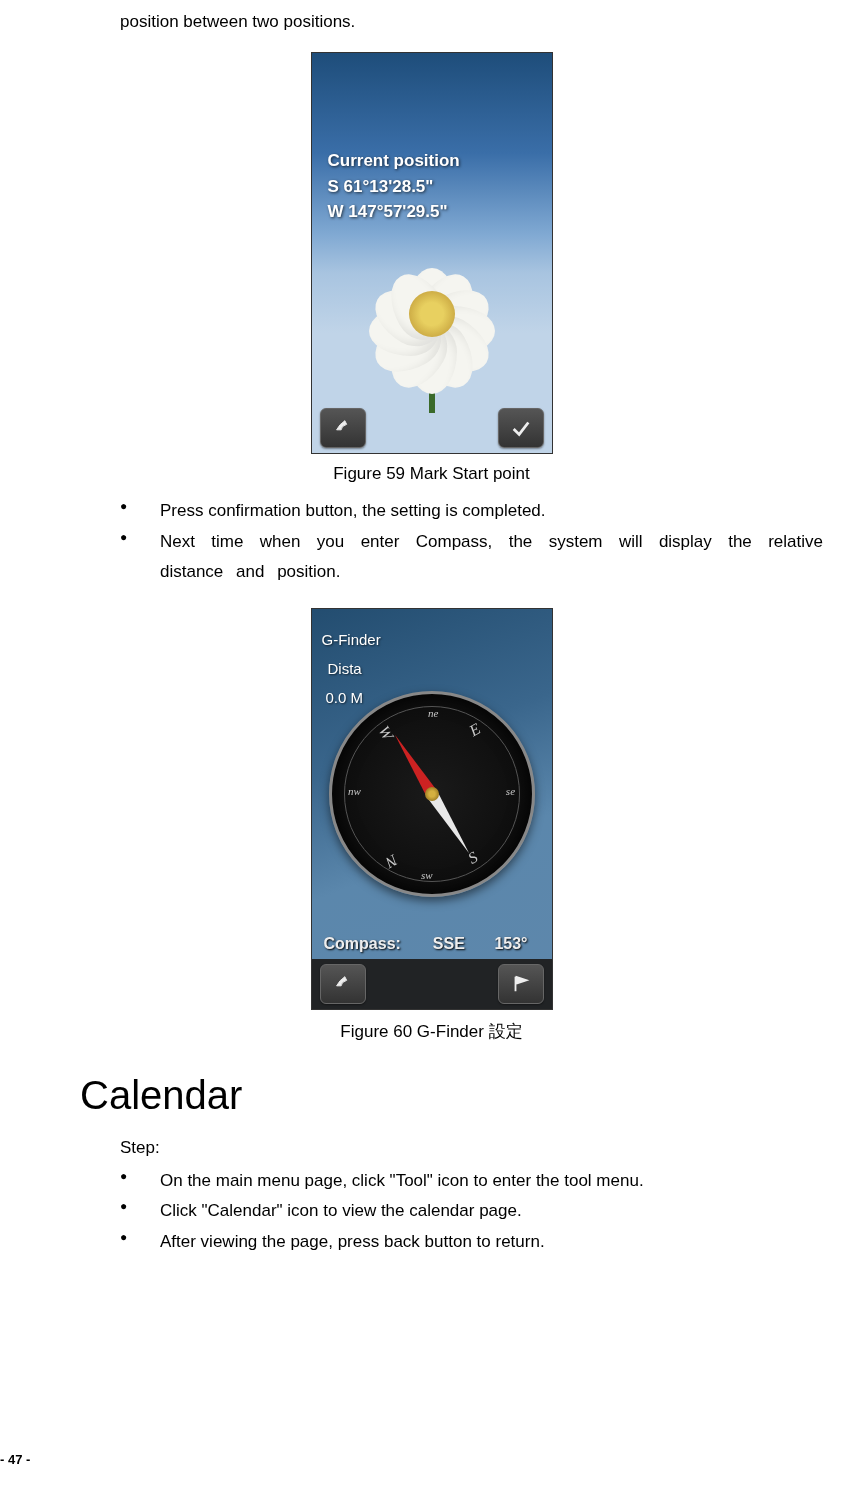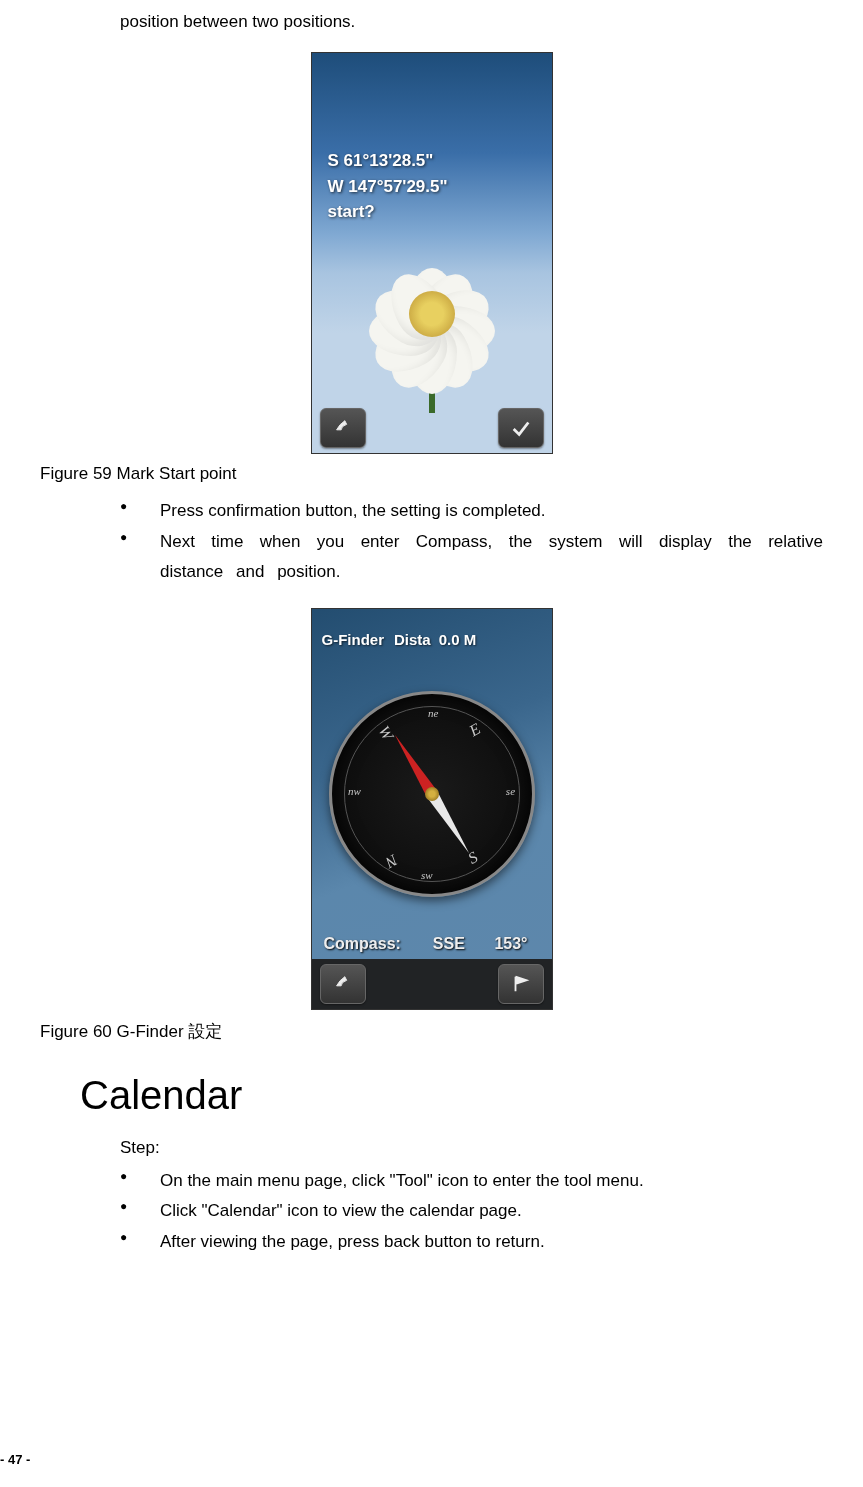--- a/index.html
+++ b/index.html
@@ -15,20 +15,21 @@
   .page {
     padding: 12px 40px;
     box-sizing: border-box;
   }
   .intro-text {
     font-size: 17px;
     padding-left: 80px;
     color: #000;
   }
   .caption {
+    text-align: center;
     font-size: 17px;
     margin: 10px 0 12px 0;
   }
   .bullets {
     margin: 0 0 10px 80px;
     padding: 0;
     list-style: none;
   }
   .bullets li {
     position: relative;
@@ -130,24 +131,25 @@
   }
   .btn svg { width: 22px; height: 22px; fill: #eee; stroke: #eee; }
 
   
   .shot2-bg {
     position: absolute; inset: 0;
     background: linear-gradient(160deg, #234d70 0%, #3a668c 35%, #5b87ac 60%, #5e87ab 100%);
   }
   .shot2-header {
     position: absolute; top: 22px; left: 10px; right: 10px;
-    color: #fff; font-weight: bold; font-size: 15px;
+    color: #fff; font-weight: normal; font-size: 15px;
     text-shadow: 1px 1px 2px rgba(0,0,0,0.6);
-    display: flex; gap: 4px;
+    display: flex; gap: 12px;
     white-space: nowrap;
+    flex-direction: column;
   }
   .compass {
     position: absolute;
     top: 82px; left: 50%; transform: translateX(-50%);
     width: 200px; height: 200px;
     border-radius: 50%;
     background: radial-gradient(circle, #1a1a1a 0%, #0f0f0f 60%, #000 100%);
     border: 3px solid #888;
     box-shadow: inset 0 0 20px rgba(0,0,0,0.9), 0 4px 10px rgba(0,0,0,0.5);
   }
@@ -239,23 +241,23 @@
       <div class="petal" style="transform: rotate(150deg);"></div>
       <div class="petal" style="transform: rotate(180deg);"></div>
       <div class="petal" style="transform: rotate(210deg);"></div>
       <div class="petal" style="transform: rotate(240deg);"></div>
       <div class="petal" style="transform: rotate(270deg);"></div>
       <div class="petal" style="transform: rotate(300deg);"></div>
       <div class="petal" style="transform: rotate(330deg);"></div>
       <div class="center"></div>
     </div>
     <div class="shot1-text">
+      <div>Current position</div>
       <div>S  61°13'28.5"</div>
       <div>W 147°57'29.5"</div>
-      <div>start?</div>
     </div>
     <div class="bottom-bar style1">
       <div class="btn">
         <svg viewBox="0 0 24 24">
             <path d="M14 4 Q8 8 5 14 L10 14 Q10 10 16 8 Z" fill="#eee"></path>
           </svg>
       </div>
       <div class="btn">
         <svg viewBox="0 0 24 24">
             <path d="M4 13 L10 19 L20 6" stroke="#eee" stroke-width="3" fill="none"></path>

